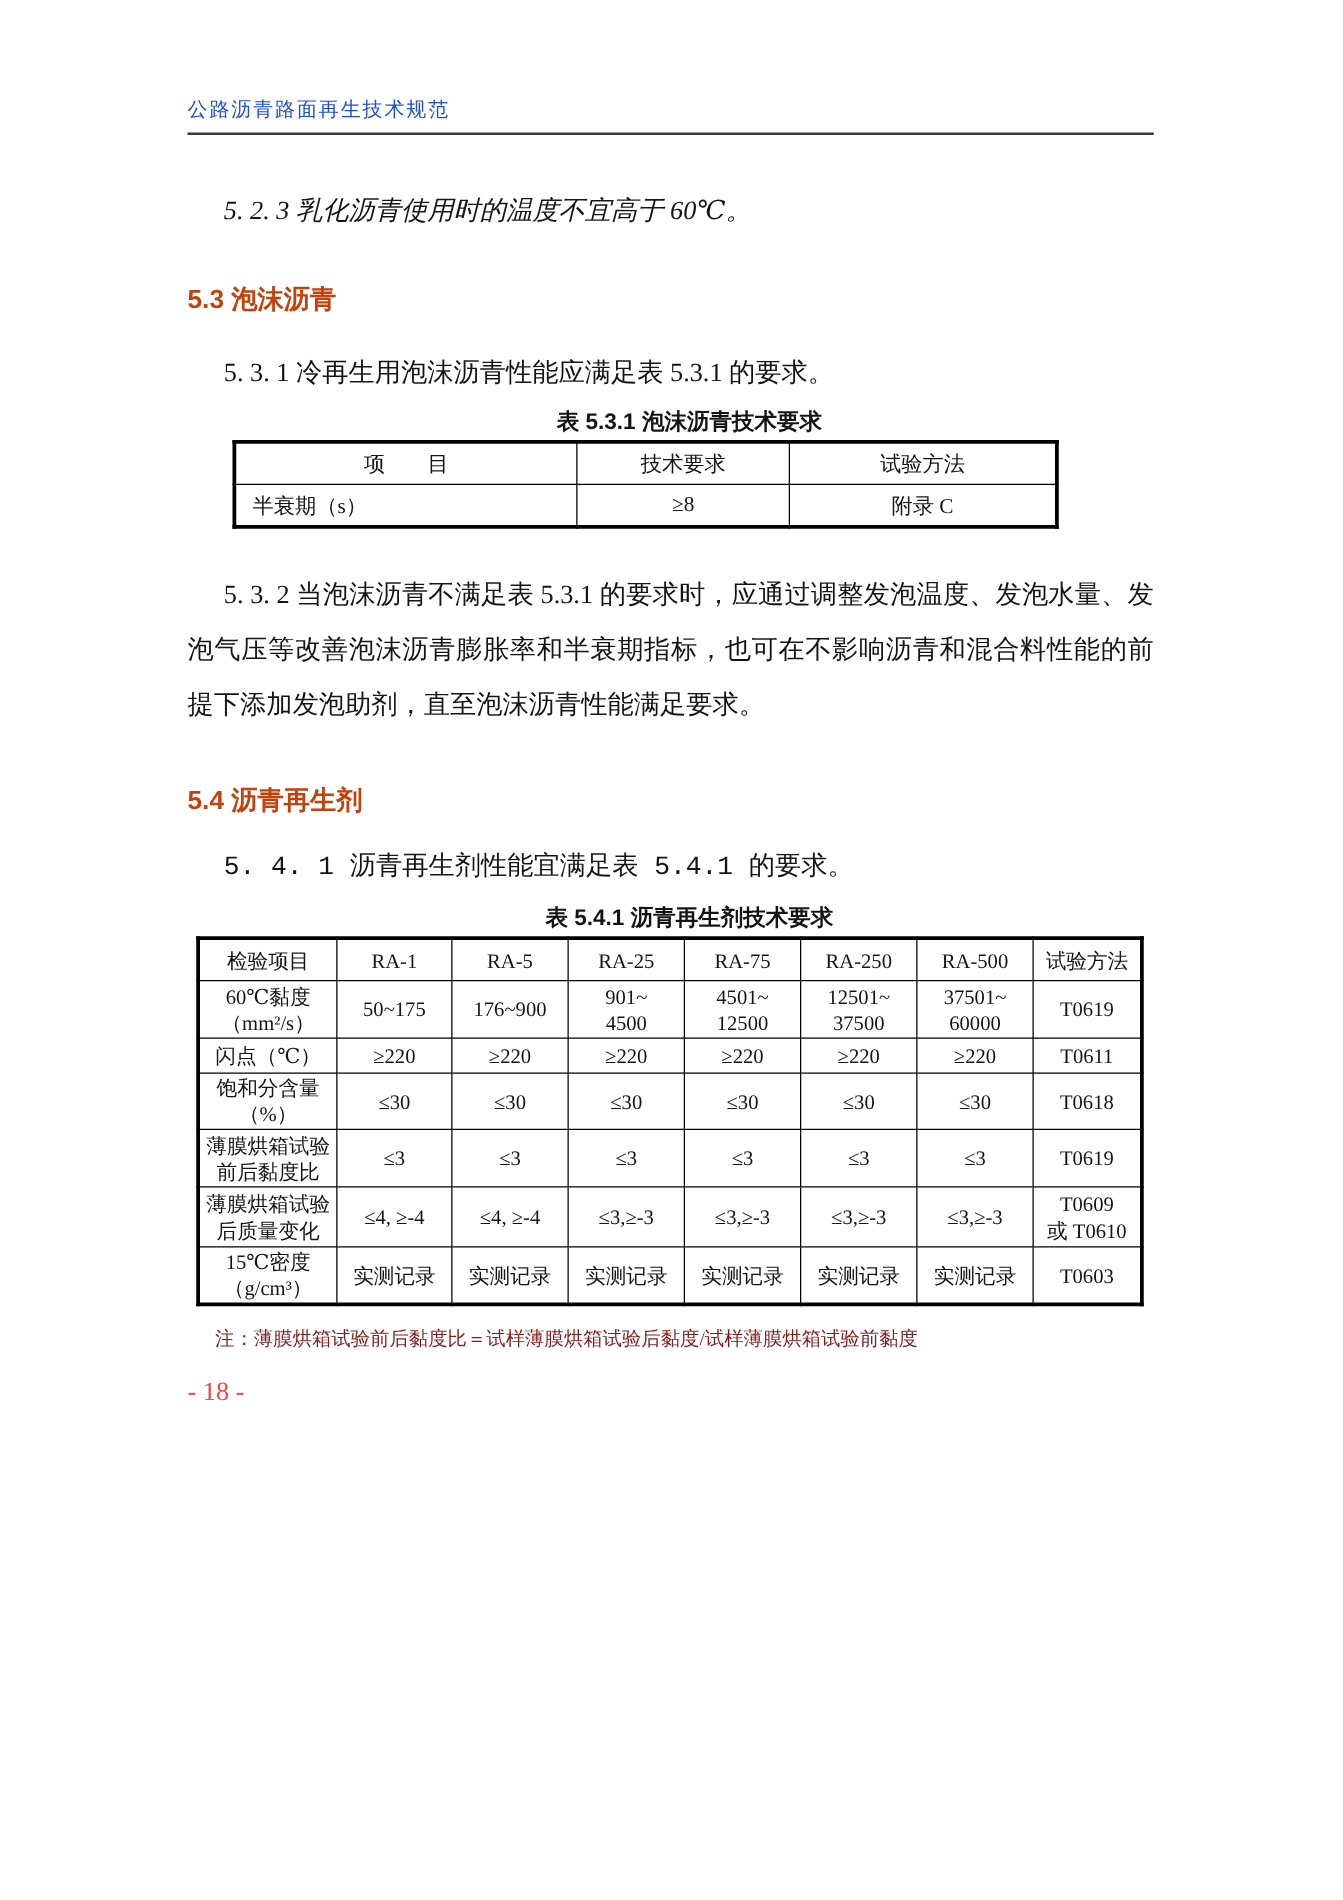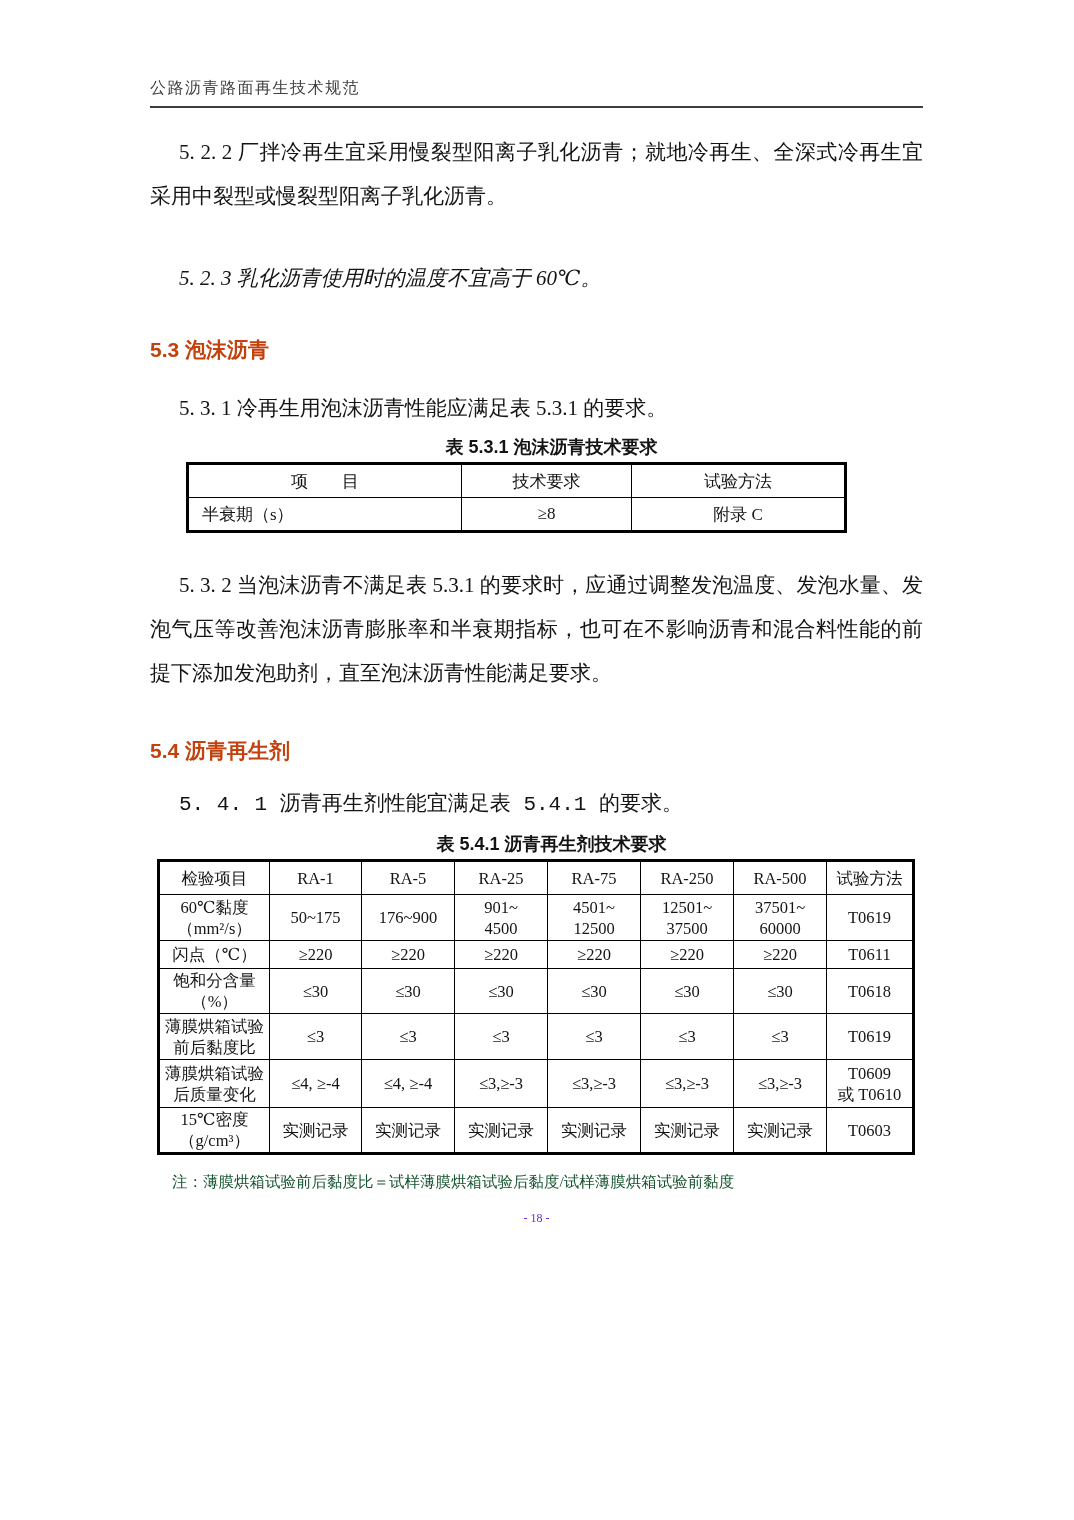--- a/index.html
+++ b/index.html
@@ -10,21 +10,21 @@
     box-sizing: border-box;
     padding: 78px 151px 0 150px;
     background: #ffffff;
     color: #141414;
     font-family: "Liberation Serif", "DejaVu Serif", serif;
     overflow: hidden;
   }
   .running-head {
     font-size: 16px;
     letter-spacing: 1.5px;
-    color: #404040;
+    color: #1d4ed8;
     padding-bottom: 7px;
     border-bottom: 2px solid #3d3d3d;
   }
   .para {
     margin: 0;
     font-size: 21px;
     line-height: 44px;
     text-align: justify;
     text-justify: inter-character;
   }
@@ -80,26 +80,25 @@
   }
   .rh34 { height: 34px; }
   .rh46 { height: 46px; }
   .rh28 { height: 28px; }
   .rh44 { height: 44px; margin-left: 15px; }
   .rh48 { height: 48px; }
   .note {
     font-size: 15.5px;
     line-height: 22px;
     padding-left: 22px;
-    color: #14532d;
+    color: #7f1d1d;
   }
   .pagefoot {
-    text-align: center;
-    font-size: 12px;
-    color: #6d28d9;
+    font-size: 21px;
+    color: #ef4444;
   }
   
   .mt-p522 { margin-top: 22px; }
   .mt-p523 { margin-top: 38px; font-style: italic; }
   .mt-h53  { margin-top: 30px; }
   .mt-p531 { margin-top: 16px; }
   .mt-cap1 { margin-top: 2px; }
   .mt-p532 { margin-top: 30px; }
   .mt-h54  { margin-top: 36px; }
   .mt-p541 { margin-top: 12px; font-family: Liberation Mono, monospace; }
@@ -110,21 +109,20 @@
 </style>
 </head>
 <body>
 
 <div class="page">
 
   <header class="running-head">
     <span>公路沥青路面再生技术规范</span>
   </header>
 
-  <p class="para indent mt-p522">5. 2. 2 厂拌冷再生宜采用慢裂型阳离子乳化沥青；就地冷再生、全深式冷再生宜采用中裂型或慢裂型阳离子乳化沥青。</p>
 
   <p class="para indent mt-p523">5. 2. 3 乳化沥青使用时的温度不宜高于 60℃。</p>
 
   <h2 class="heading mt-h53">5.3 泡沫沥青</h2>
 
   <p class="para indent mt-p531">5. 3. 1 冷再生用泡沫沥青性能应满足表 5.3.1 的要求。</p>
 
   <div class="caption mt-cap1">表 5.3.1 泡沫沥青技术要求</div>
 
   <table class="t531">

